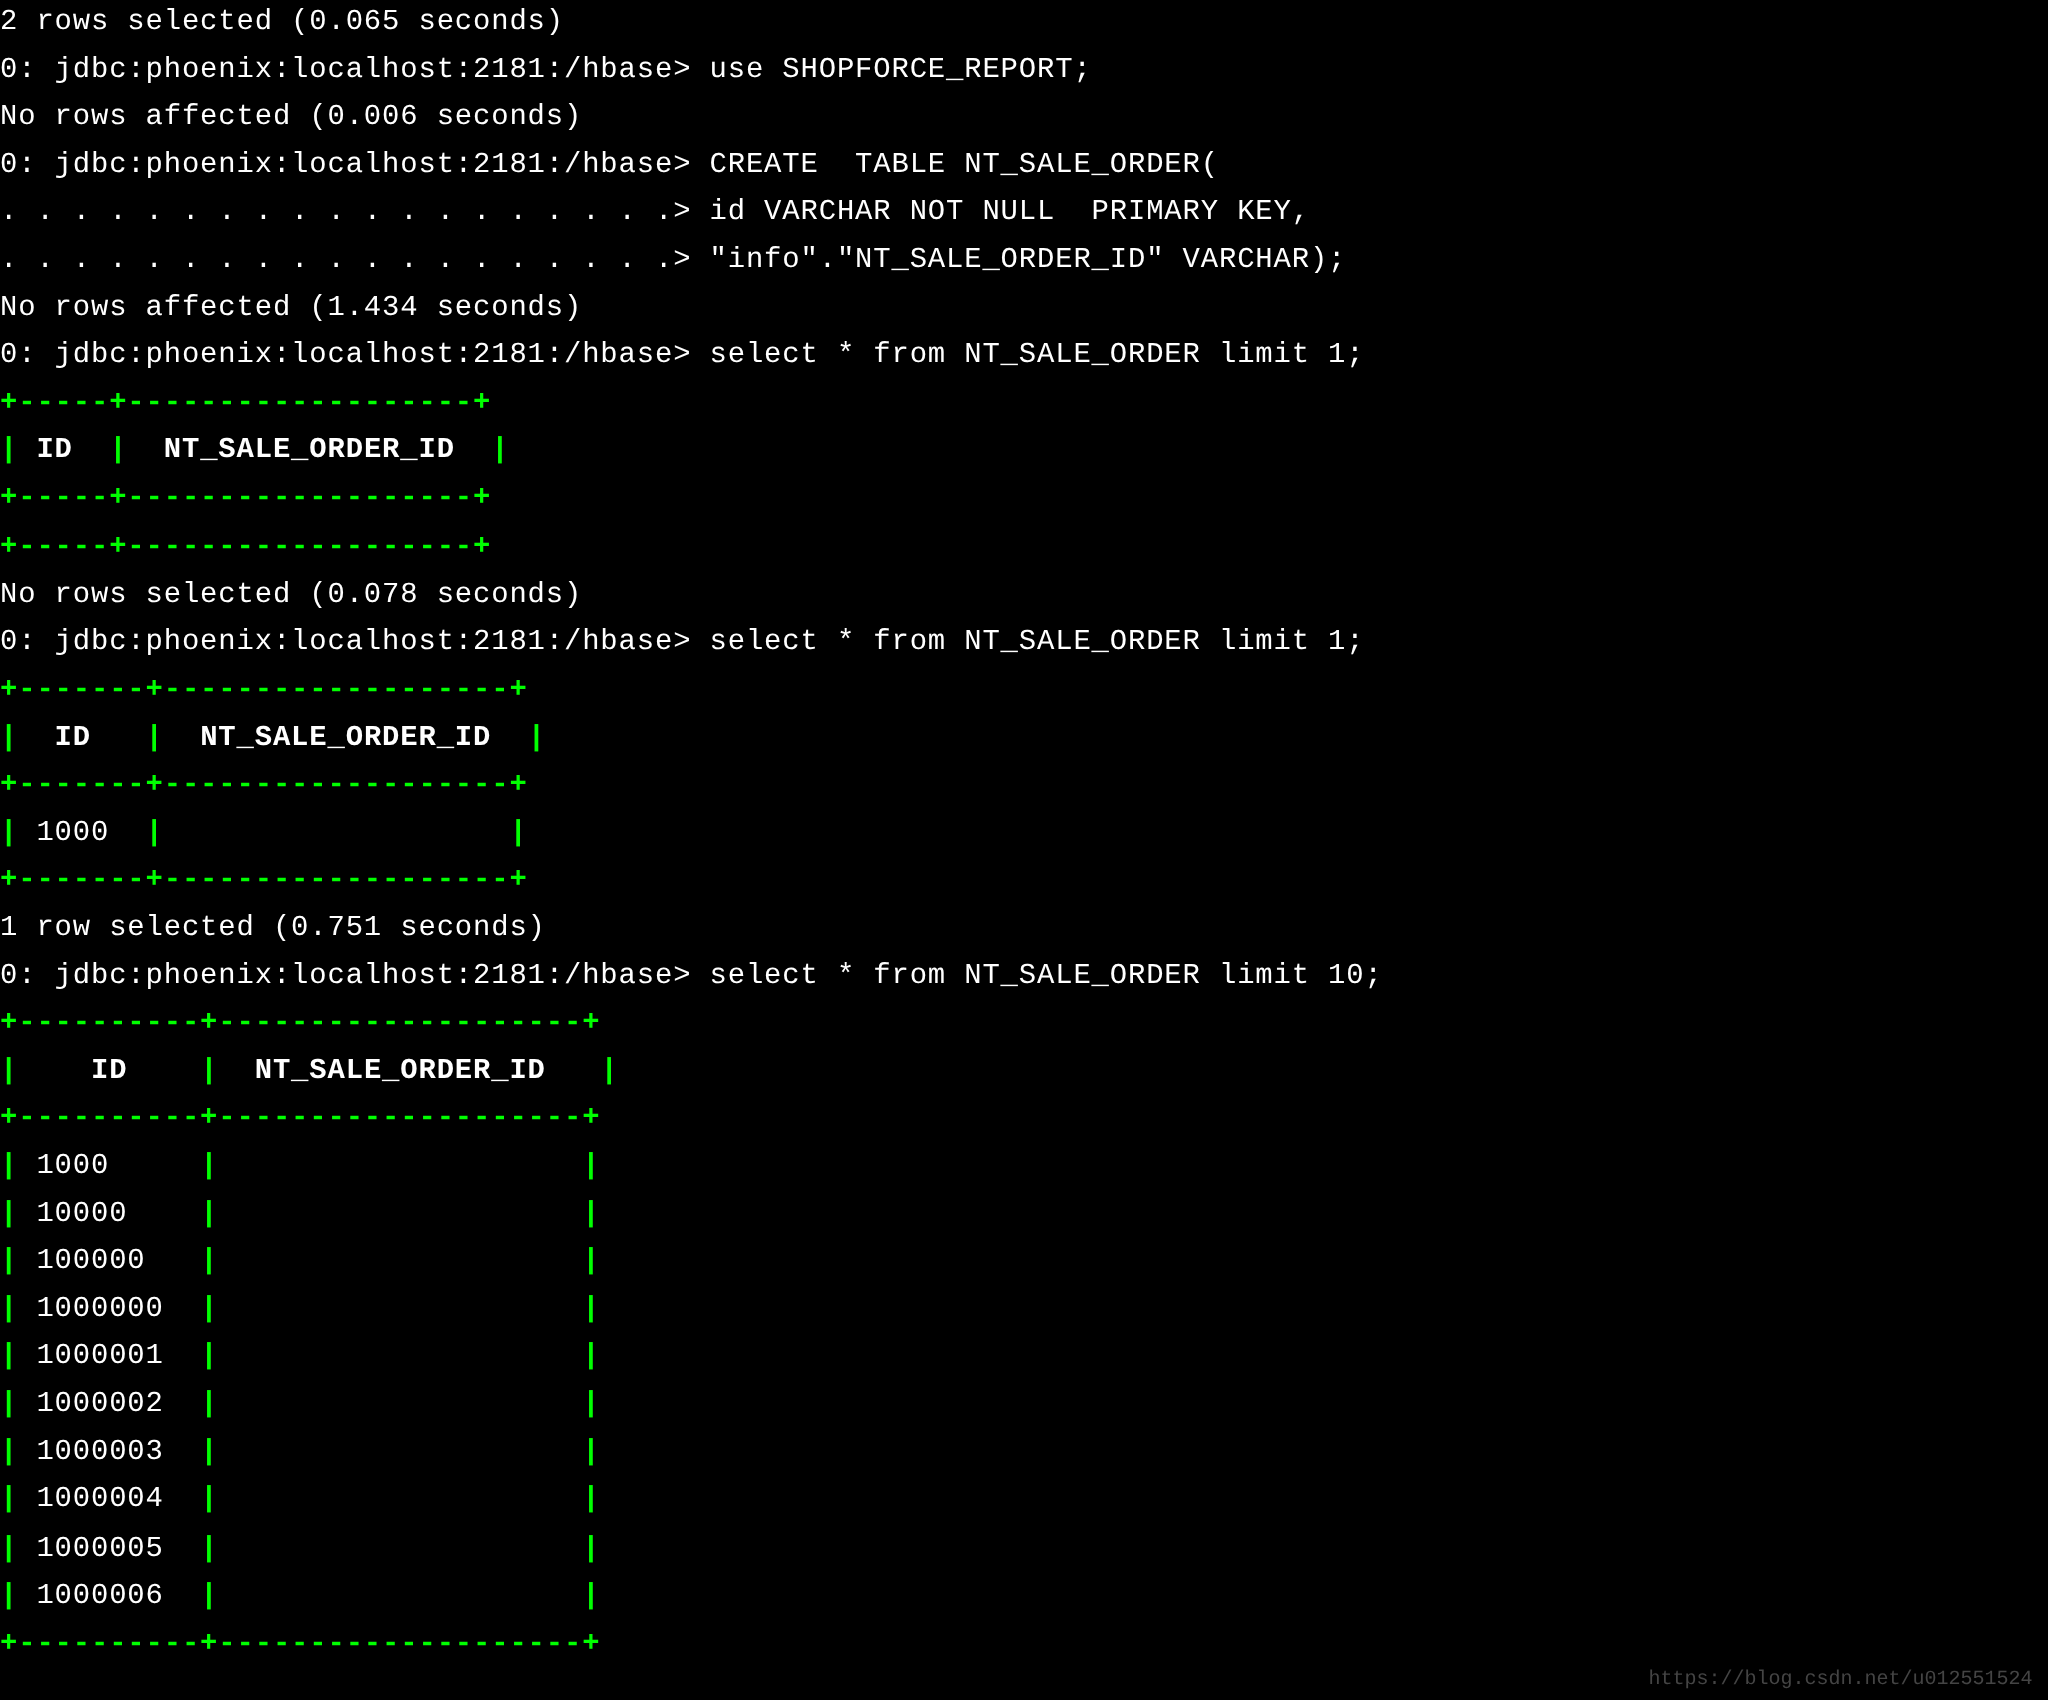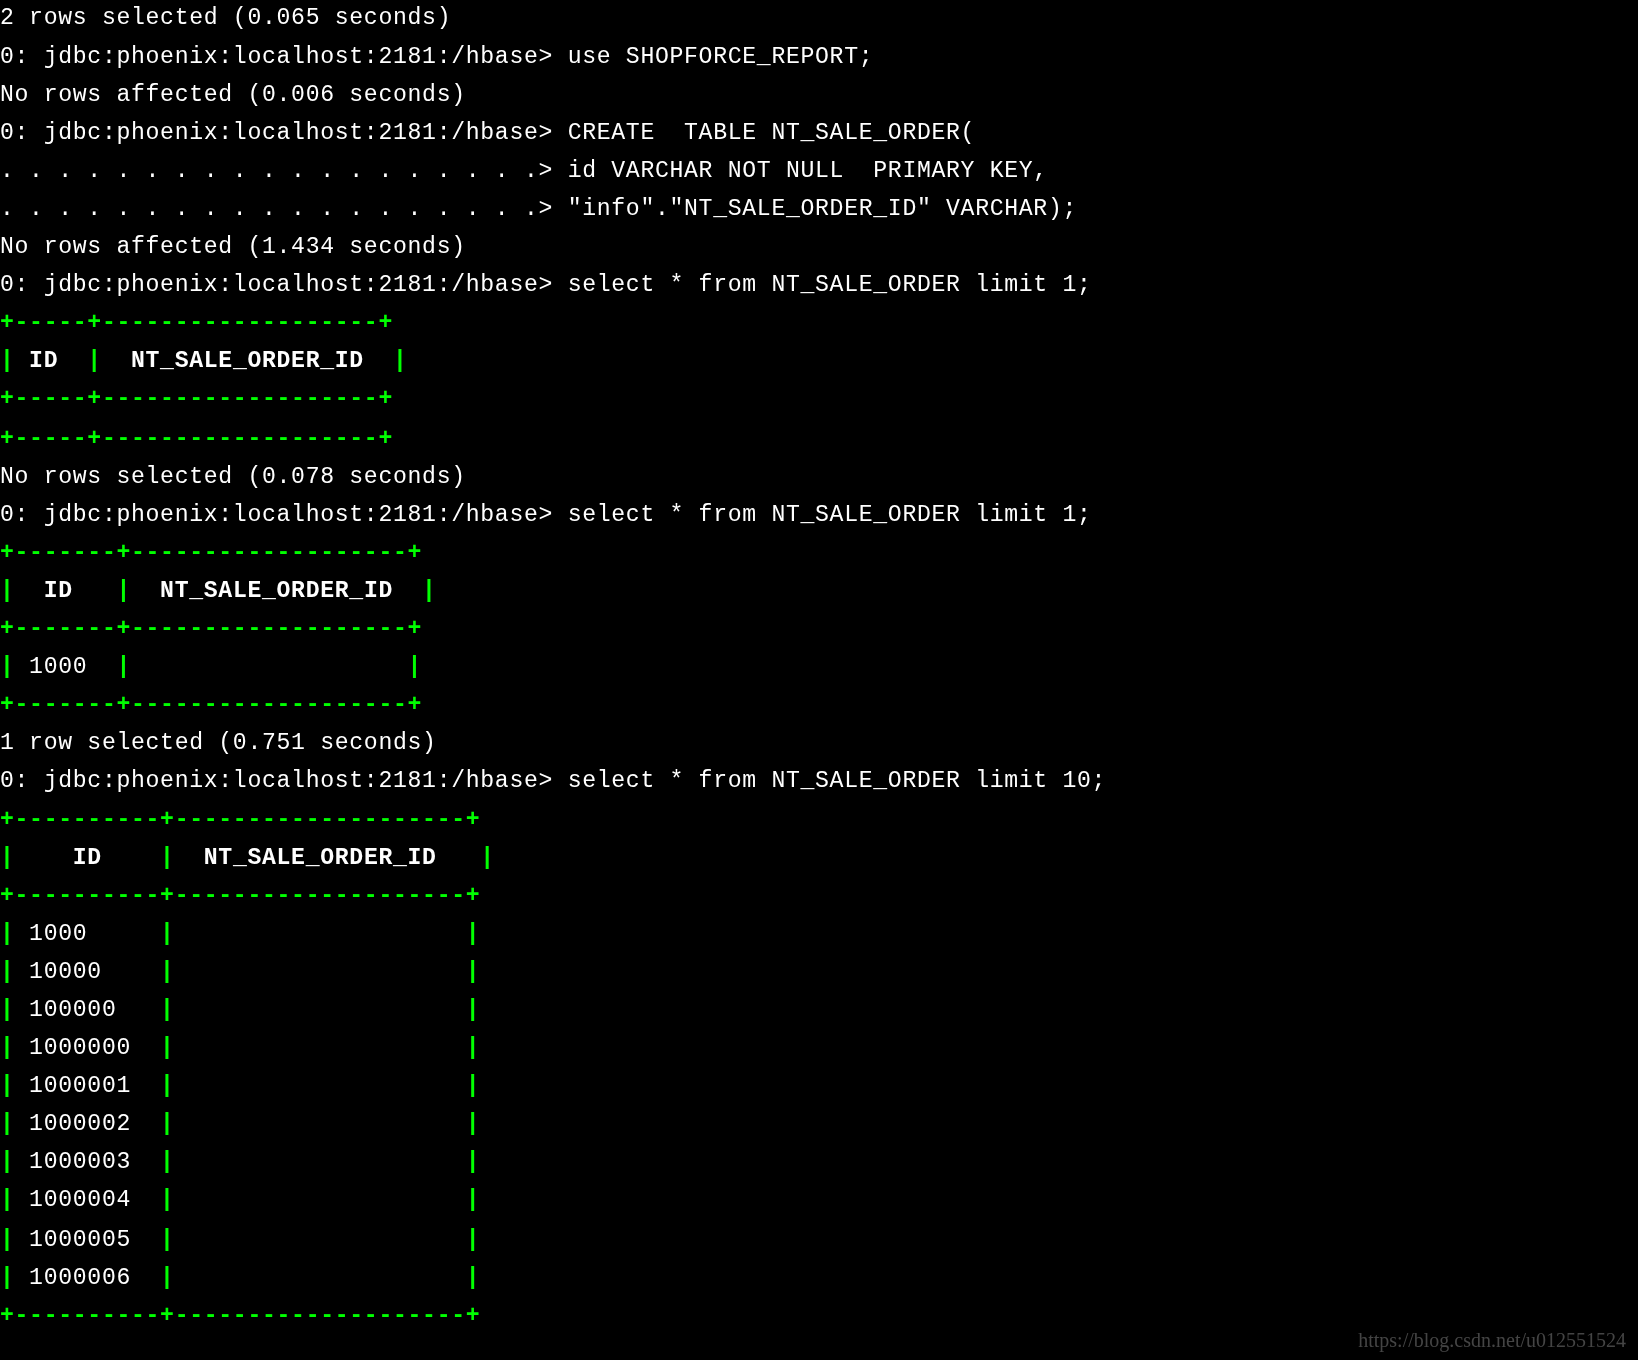--- a/index.html
+++ b/index.html
@@ -24,23 +24,23 @@
       color: #00ff00;
       font-weight: bold;
     }
     .white {
       color: #fff;
     }
     .watermark {
       position: absolute;
       bottom: 8px;
       right: 12px;
-      font-size: 20px;
+      font-size: 16px;
       color: rgba(150, 150, 150, 0.45);
-      font-family: Liberation Serif, serif;
+      font-family: Liberation Mono, monospace;
       letter-spacing: 0;
     }
     .scaler {
       transform-origin: top left;
       transform: scale(1.36);
       width: 1204px;
     }
   </style>
 </head>
 <body>

